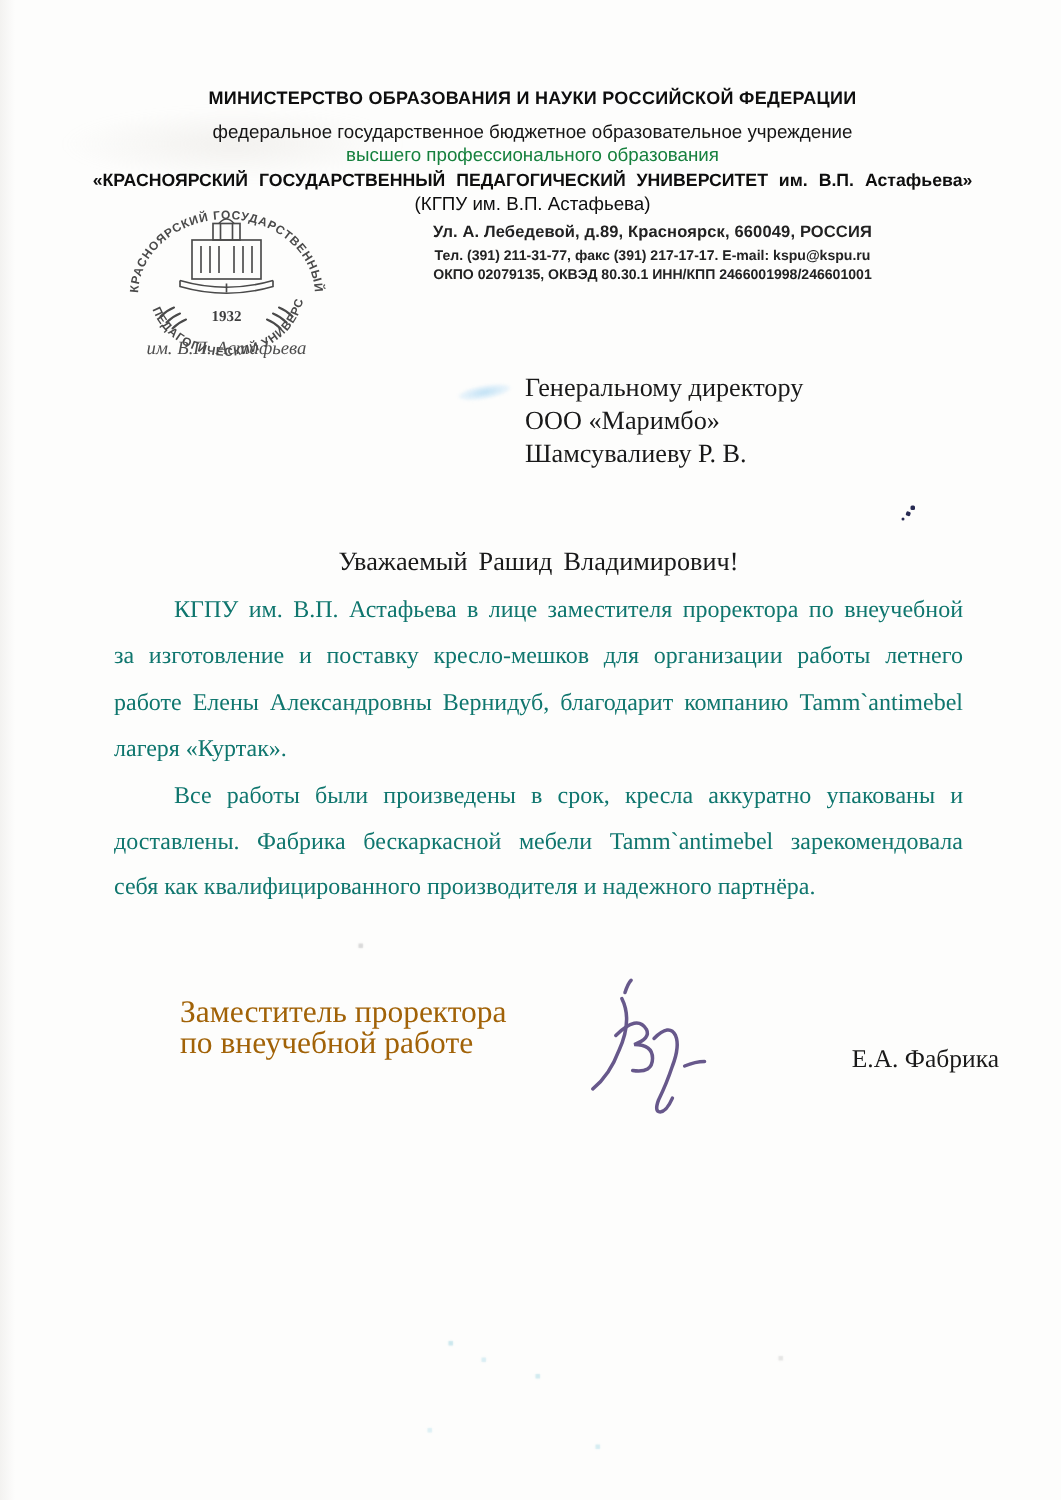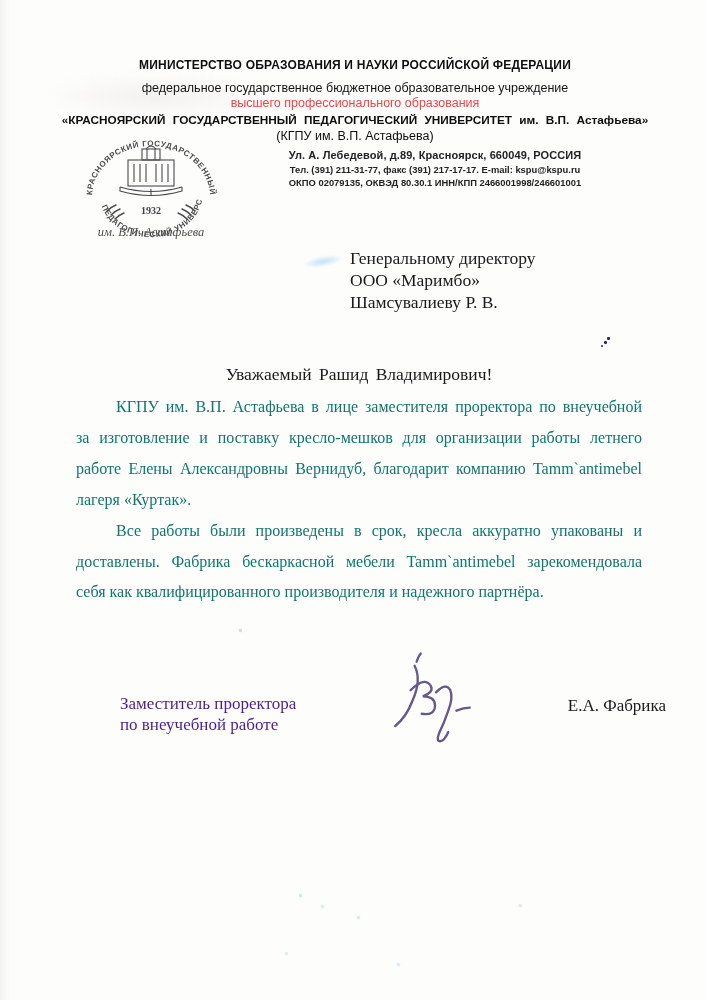--- a/index.html
+++ b/index.html
@@ -8,21 +8,21 @@
     background:#fdfdfc;color:#1c1c1c;
     font-family:"Liberation Serif", serif;
   }
   
   .letterhead{
     position:absolute;left:25px;top:58px;width:660px;text-align:center;
     font-family:"Liberation Sans", sans-serif;color:#0e0e0e;
   }
   .lh-ministry{font-weight:700;font-size:12px;letter-spacing:.2px;margin-bottom:9px;}
   .lh-federal{font-size:12.5px;margin-bottom:1px;color:#141414;}
-  .lh-higher{font-size:12.5px;margin-bottom:3px;color:#ef4444;}
+  .lh-higher{font-size:12.5px;margin-bottom:3px;color:#15803d;}
   .lh-univ{font-weight:700;font-size:11.8px;word-spacing:4px;margin-bottom:2px;}
   .lh-abbr{font-size:12.5px;}
   
   .contact{
     position:absolute;left:235px;top:149px;width:400px;text-align:center;
     font-family:"Liberation Sans", sans-serif;color:#222;
   }
   .contact-address{font-size:11px;font-weight:700;margin-bottom:3px;letter-spacing:.1px;}
   .contact-phone{font-size:9.4px;font-weight:600;margin-bottom:2px;text-align:center;}
   .contact-codes{font-size:9.4px;font-weight:600;}
@@ -41,21 +41,21 @@
   
   .body-text{
     position:absolute;left:76px;top:392px;width:566px;
     font-size:16px;line-height:30.9px;color:#0f766e;
   }
   .bline{text-align:justify;text-align-last:justify;}
   .bline.first{text-indent:40px;}
   .bline.last{text-align:justify;text-align-last:left;}
   
   .sign-title{
-    position:absolute;left:120px;top:694px;font-size:17px;line-height:20.5px;color:#4c1d95;
+    position:absolute;left:120px;top:664px;font-size:21px;line-height:20.5px;color:#a16207;
   }
   .sign-name{
     position:absolute;left:520px;top:696px;width:146px;text-align:right;
     font-size:17px;color:#191919;
   }
   .signature-svg{position:absolute;left:383px;top:648px;width:102px;height:108px;}
   
   .pen-smudge{
     position:absolute;left:305px;top:257px;width:36px;height:9px;border-radius:50%;
     background:radial-gradient(ellipse at center, rgba(140,200,240,.55), rgba(170,215,245,.25) 60%, transparent 75%);

